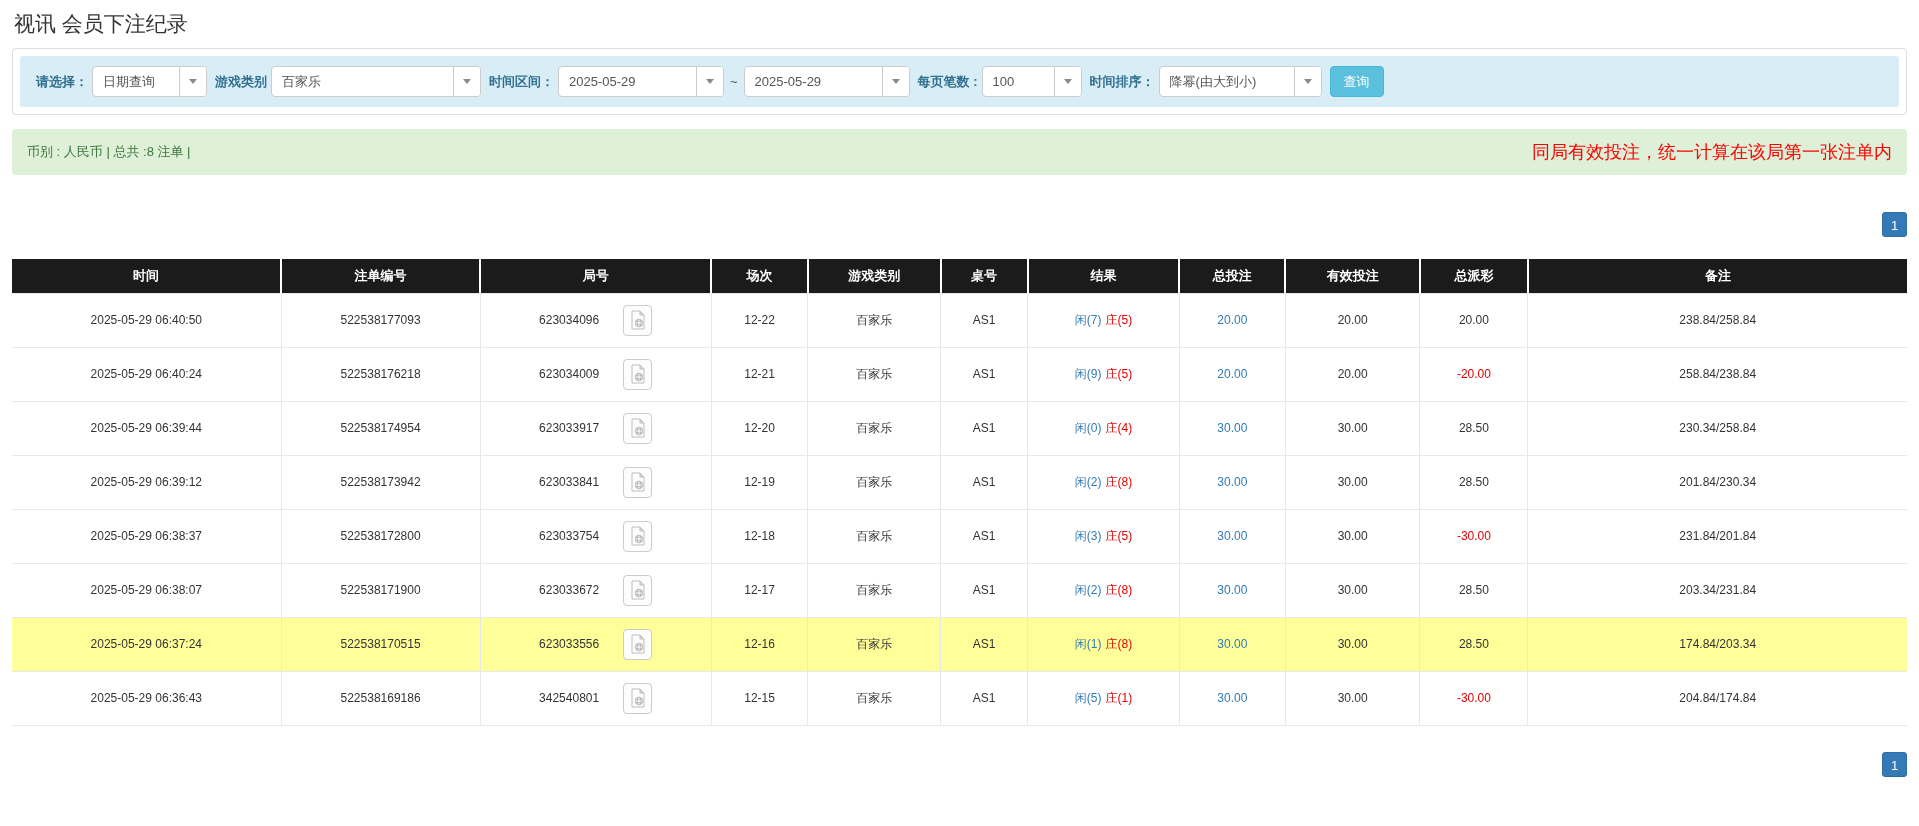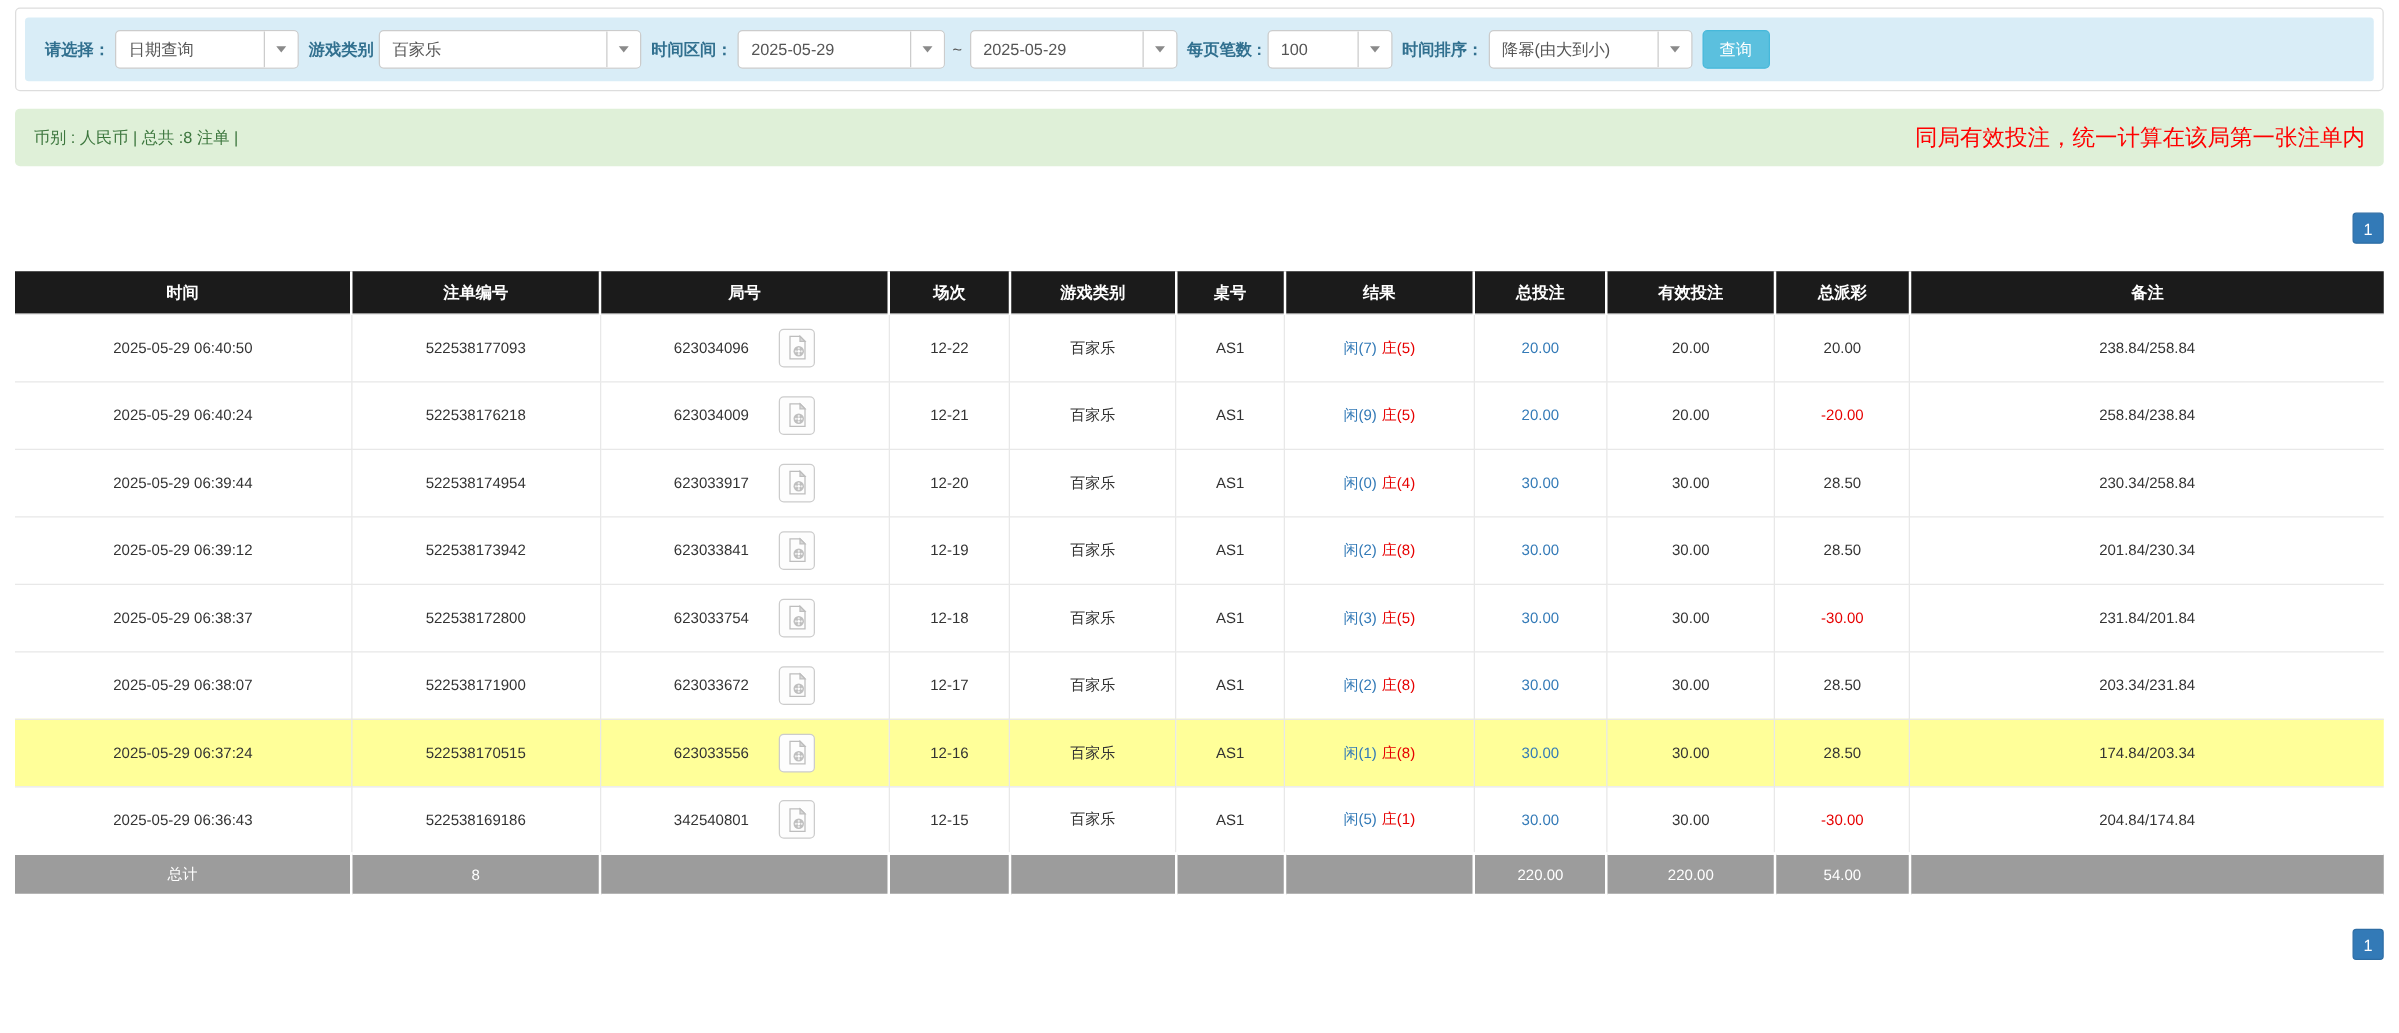--- a/index.html
+++ b/index.html
@@ -31,21 +31,21 @@
   }
   .combo-text{
     padding:0 10px;line-height:29px;font-size:13px;color:#555;flex:1;
     overflow:hidden;text-overflow:ellipsis;
   }
   .combo-btn{
     width:27px;border-left:1px solid #ccc;display:flex;align-items:center;
     justify-content:center;background:#fff;
   }
   .caret{width:0;height:0;border-left:4px solid transparent;border-right:4px solid transparent;border-top:5px solid #8a8a8a;}
-  .w-query{width:147px;} .w-game{width:210px;} .w-date{width:166px;}
+  .w-query{width:115px;} .w-game{width:210px;} .w-date{width:166px;}
   .w-size{width:100px;} .w-sort{width:163px;}
   .tilde{color:#555;font-size:13px;margin:0 2px;}
   .search-btn{
     background:var(--accent);border:1px solid #46b8da;color:#fff;font-size:13px;
     border-radius:4px;height:31px;padding:0 13px;margin-left:4px;cursor:pointer;
     font-family:inherit;
   }
 
   
   .notice{
@@ -94,20 +94,21 @@
     font-size:12px;
   }
   tr.summary td:first-child{border-left:none;}
   tr.summary td:last-child{border-right:none;}
 </style>
 </head>
 <body>
 
 <div class="page">
 
+  <h1 class="page-title">视讯 会员下注纪录</h1>
 
   <div class="panel">
     <div class="filter-bar">
 
       <span class="f-label">请选择：</span>
       <span class="combo w-query">
         <span class="combo-text">日期查询</span>
         <span class="combo-btn">
             <span class="caret"></span>
           </span>
@@ -420,33 +421,20 @@
             </span></td>
           <td>12-15</td>
           <td>百家乐</td>
           <td>AS1</td>
           <td><span class="p-player">闲(5)</span><span class="p-banker">庄(1)</span></td>
           <td><a class="bet-link">30.00</a></td>
           <td>30.00</td>
           <td><span class="neg">-30.00</span></td>
           <td>204.84/174.84</td>
         </tr>
-        <tr class="summary">
-          <td>总计</td>
-          <td>8</td>
-          <td></td>
-          <td></td>
-          <td></td>
-          <td></td>
-          <td></td>
-          <td>220.00</td>
-          <td>220.00</td>
-          <td>54.00</td>
-          <td></td>
-        </tr>
       </tbody>
   </table>
 
   <div class="pagination bottom">
     <a class="page-btn">1</a>
   </div>
 
 </div>
 
 </body></html>

